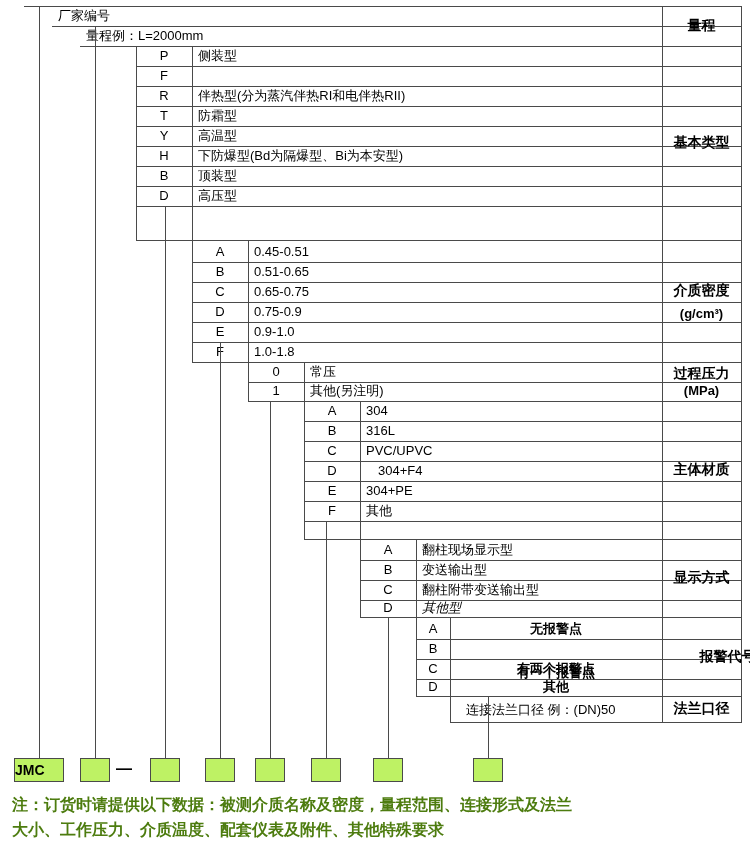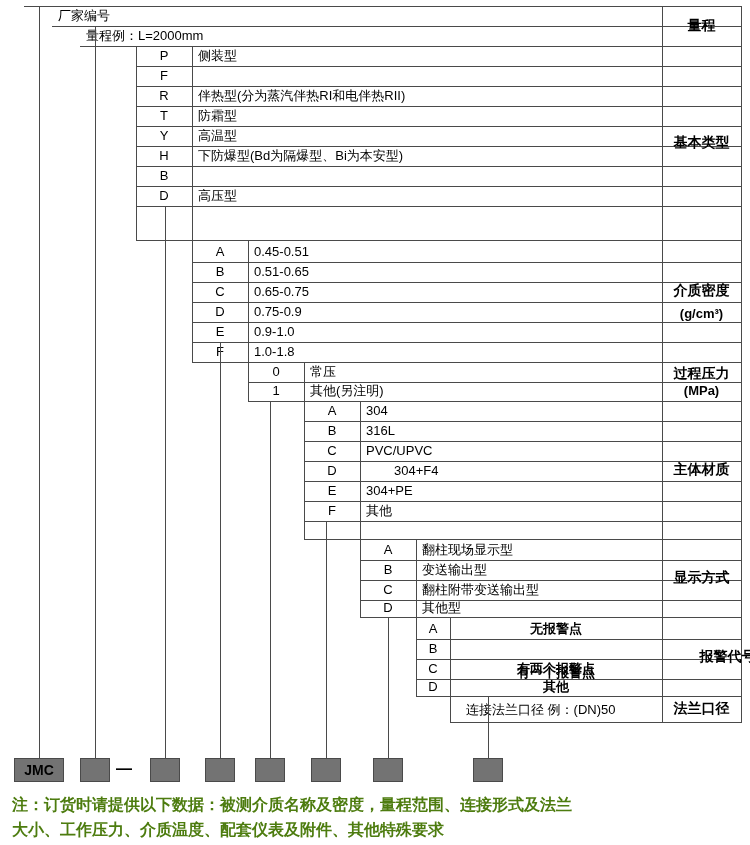--- a/index.html
+++ b/index.html
@@ -23,22 +23,22 @@
   
   .hline{position:absolute;background:#4a4a4a;height:1px;}
   .vline{position:absolute;background:#4a4a4a;width:1px;}
 
   
   .cat{position:absolute;box-sizing:border-box;display:flex;align-items:center;justify-content:center;
        font-weight:bold;font-size:14px;text-align:center;flex-direction:column;}
   .cat .sub{font-weight:bold;font-size:13px;}
 
   
-  .bbox{position:absolute;box-sizing:border-box;border:1px solid #4a4a4a;background:#737373;
-        display:flex;align-items:center;justify-content:center;font-size:14px;font-weight:bold;}
+  .bbox{position:absolute;box-sizing:border-box;border:1px solid #4a4a4a;background:#bef264;
+        display:flex;align-items:center;font-size:14px;font-weight:bold;}
   .dash{position:absolute;font-size:16px;font-weight:bold;}
 
   
   .note{position:absolute;color:#4d7c0f;font-weight:bold;font-size:16px;line-height:1.55;}
 </style>
 </head>
 <body>
 
 <div id="wrap">
 
@@ -117,20 +117,21 @@
   <div class="cell txt code" style="left:136px;top:106px;width:56px;height:20px;">T</div>
   <div class="cell txt label" style="left:192px;top:106px;width:460px;height:20px;text-align:right;">防霜型</div>
 
   <div class="cell txt code" style="left:136px;top:126px;width:56px;height:20px;">Y</div>
   <div class="cell txt label" style="left:192px;top:126px;width:460px;height:20px;">高温型</div>
 
   <div class="cell txt code" style="left:136px;top:146px;width:56px;height:20px;">H</div>
   <div class="cell txt label" style="left:192px;top:146px;width:460px;height:20px;">下防爆型(Bd为隔爆型、Bi为本安型)</div>
 
   <div class="cell txt code" style="left:136px;top:166px;width:56px;height:20px;">B</div>
+  <div class="cell txt label" style="left:192px;top:166px;width:460px;height:20px;">顶装型</div>
 
   <div class="cell txt code" style="left:136px;top:186px;width:56px;height:20px;">D</div>
   <div class="cell txt label" style="left:192px;top:186px;width:460px;height:20px;">高压型</div>
 
   <div class="cat" style="left:662px;top:46px;width:79px;height:194px;">基本类型</div>
 
   <div class="cell txt code" style="left:192px;top:242px;width:56px;height:20px;">A</div>
   <div class="cell txt label" style="left:248px;top:242px;width:404px;height:20px;">0.45-0.51</div>
 
   <div class="cell txt code" style="left:192px;top:262px;width:56px;height:20px;">B</div>
@@ -167,41 +168,41 @@
   <div class="cell txt code" style="left:304px;top:401px;width:56px;height:20px;">A</div>
   <div class="cell txt label" style="left:360px;top:401px;width:292px;height:20px;">304</div>
 
   <div class="cell txt code" style="left:304px;top:421px;width:56px;height:20px;">B</div>
   <div class="cell txt label" style="left:360px;top:421px;width:292px;height:20px;">316L</div>
 
   <div class="cell txt code" style="left:304px;top:441px;width:56px;height:20px;">C</div>
   <div class="cell txt label" style="left:360px;top:441px;width:292px;height:20px;">PVC/UPVC</div>
 
   <div class="cell txt code" style="left:304px;top:461px;width:56px;height:20px;">D</div>
-  <div class="cell txt label" style="left:372px;top:461px;width:292px;height:20px;padding-left:22px;">304+F4</div>
+  <div class="cell txt label" style="left:356px;top:461px;width:292px;height:20px;padding-left:22px;">304+F4</div>
 
   <div class="cell txt code" style="left:304px;top:481px;width:56px;height:20px;">E</div>
   <div class="cell txt label" style="left:360px;top:481px;width:292px;height:20px;">304+PE</div>
 
   <div class="cell txt code" style="left:304px;top:501px;width:56px;height:20px;">F</div>
   <div class="cell txt label" style="left:360px;top:501px;width:292px;height:20px;">其他</div>
 
   <div class="cat" style="left:662px;top:401px;width:79px;height:138px;">主体材质</div>
 
   <div class="cell txt code" style="left:360px;top:540px;width:56px;height:20px;">A</div>
   <div class="cell txt label" style="left:416px;top:540px;width:236px;height:20px;">翻柱现场显示型</div>
 
   <div class="cell txt code" style="left:360px;top:560px;width:56px;height:20px;">B</div>
   <div class="cell txt label" style="left:416px;top:560px;width:236px;height:20px;">变送输出型</div>
 
   <div class="cell txt code" style="left:360px;top:580px;width:56px;height:20px;">C</div>
   <div class="cell txt label" style="left:416px;top:580px;width:236px;height:20px;">翻柱附带变送输出型</div>
 
   <div class="cell txt code" style="left:360px;top:600px;width:56px;height:17px;">D</div>
-  <div class="cell txt label" style="left:416px;top:600px;width:236px;height:17px;">其他型</div>
+  <div class="cell txt label" style="left:416px;top:600px;width:236px;height:17px;font-style:italic;">其他型</div>
 
   <div class="cat" style="left:662px;top:539px;width:79px;height:78px;">显示方式</div>
 
   <div class="cell txt code" style="left:416px;top:619px;width:34px;height:20px;">A</div>
   <div class="cell txt ctr" style="left:450px;top:619px;width:212px;height:20px;">无报警点</div>
 
   <div class="cell txt code" style="left:416px;top:639px;width:34px;height:20px;">B</div>
   <div class="cell txt ctr" style="left:450px;top:639px;width:212px;height:20px;margin-top:24px;">有一个报警点</div>
 
   <div class="cell txt code" style="left:416px;top:659px;width:34px;height:20px;">C</div>

